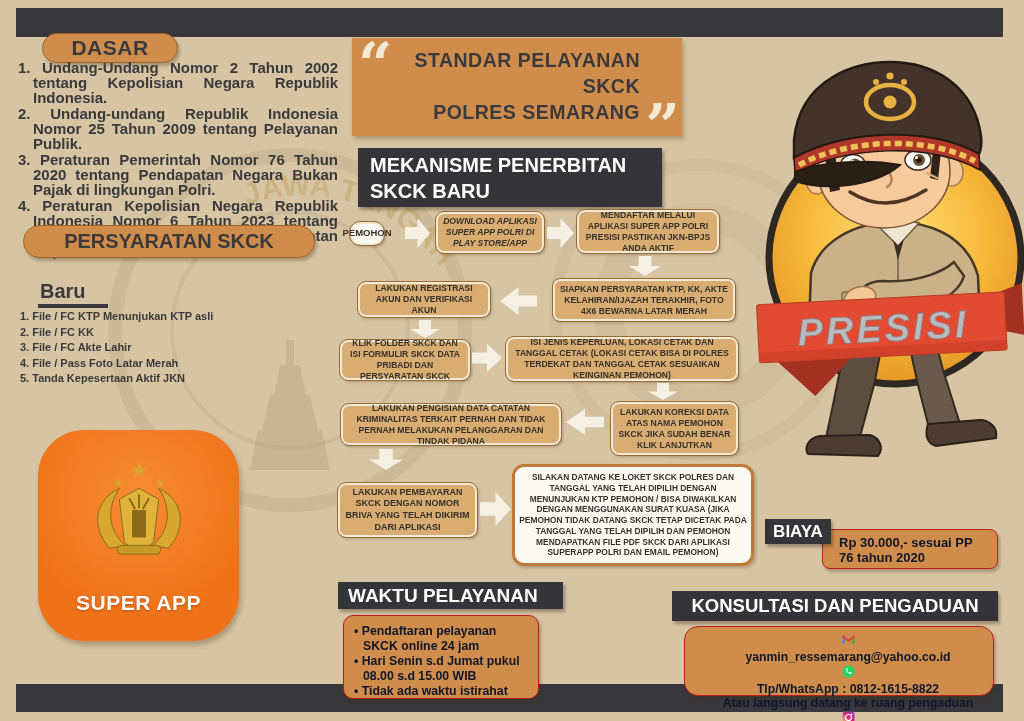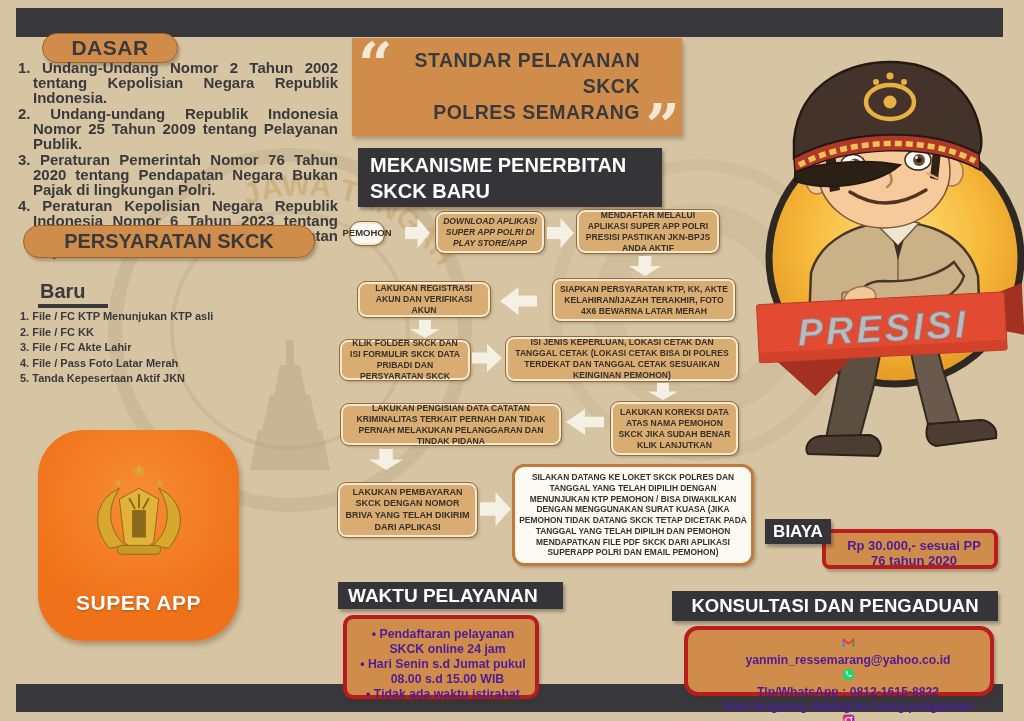--- a/index.html
+++ b/index.html
@@ -55,23 +55,23 @@
         border-radius:8px;display:flex;align-items:center;justify-content:center;text-align:center;
         color:#35302a;font-weight:bold;font-size:8.6px;line-height:1.28;padding:2px 4px;
         box-sizing:border-box;box-shadow:2px 2px 3px rgba(60,40,20,.25);}
   .node.white{background:#fcfaf3;}
   .arrow{position:absolute;background:#f5f0e4;filter:drop-shadow(1.5px 2px 1px rgba(60,40,20,.35));}
   .ar-r{clip-path:polygon(0 30%,50% 30%,50% 0%,100% 50%,50% 100%,50% 70%,0 70%);}
   .ar-l{clip-path:polygon(100% 30%,50% 30%,50% 0%,0 50%,50% 100%,50% 70%,100% 70%);}
   .ar-d{clip-path:polygon(30% 0,70% 0,70% 50%,100% 50%,50% 100%,0 50%,30% 50%);}
 
   
-  .obox{position:absolute;background:#d08c4b;border:4px solid #b91c1c;border-radius:10px;
-        color:#4c1d95;font-weight:bold;box-sizing:border-box;
-        box-shadow:2px 3px 3px rgba(70,45,15,.3);text-align:center;}
+  .obox{position:absolute;background:#d08c4b;border:1px solid #b91c1c;border-radius:10px;
+        color:#0f172a;font-weight:bold;box-sizing:border-box;
+        box-shadow:2px 3px 3px rgba(70,45,15,.3);}
   .waktu-box{left:343px;top:615px;width:196px;height:84px;padding:8px 6px 4px 10px;
              font-size:12.3px;line-height:15px;z-index:2;}
   .waktu-box .bl{text-indent:-9px;padding-left:9px;}
   .waktu-box .bl::before{content:"• ";}
   .biaya-box{left:822px;top:529px;width:176px;height:40px;padding:5px 8px 4px 16px;
              font-size:13px;line-height:15px;border-radius:8px;}
   .kons-box{left:684px;top:626px;width:310px;height:70px;padding:6px 8px 4px 26px;
             font-size:12.2px;line-height:14.5px;border-radius:14px;z-index:2;}
   .c-line{display:flex;align-items:center;gap:4px;white-space:nowrap;flex-direction:column;}
   .ic{display:inline-block;width:13px;height:13px;flex:0 0 13px;}

